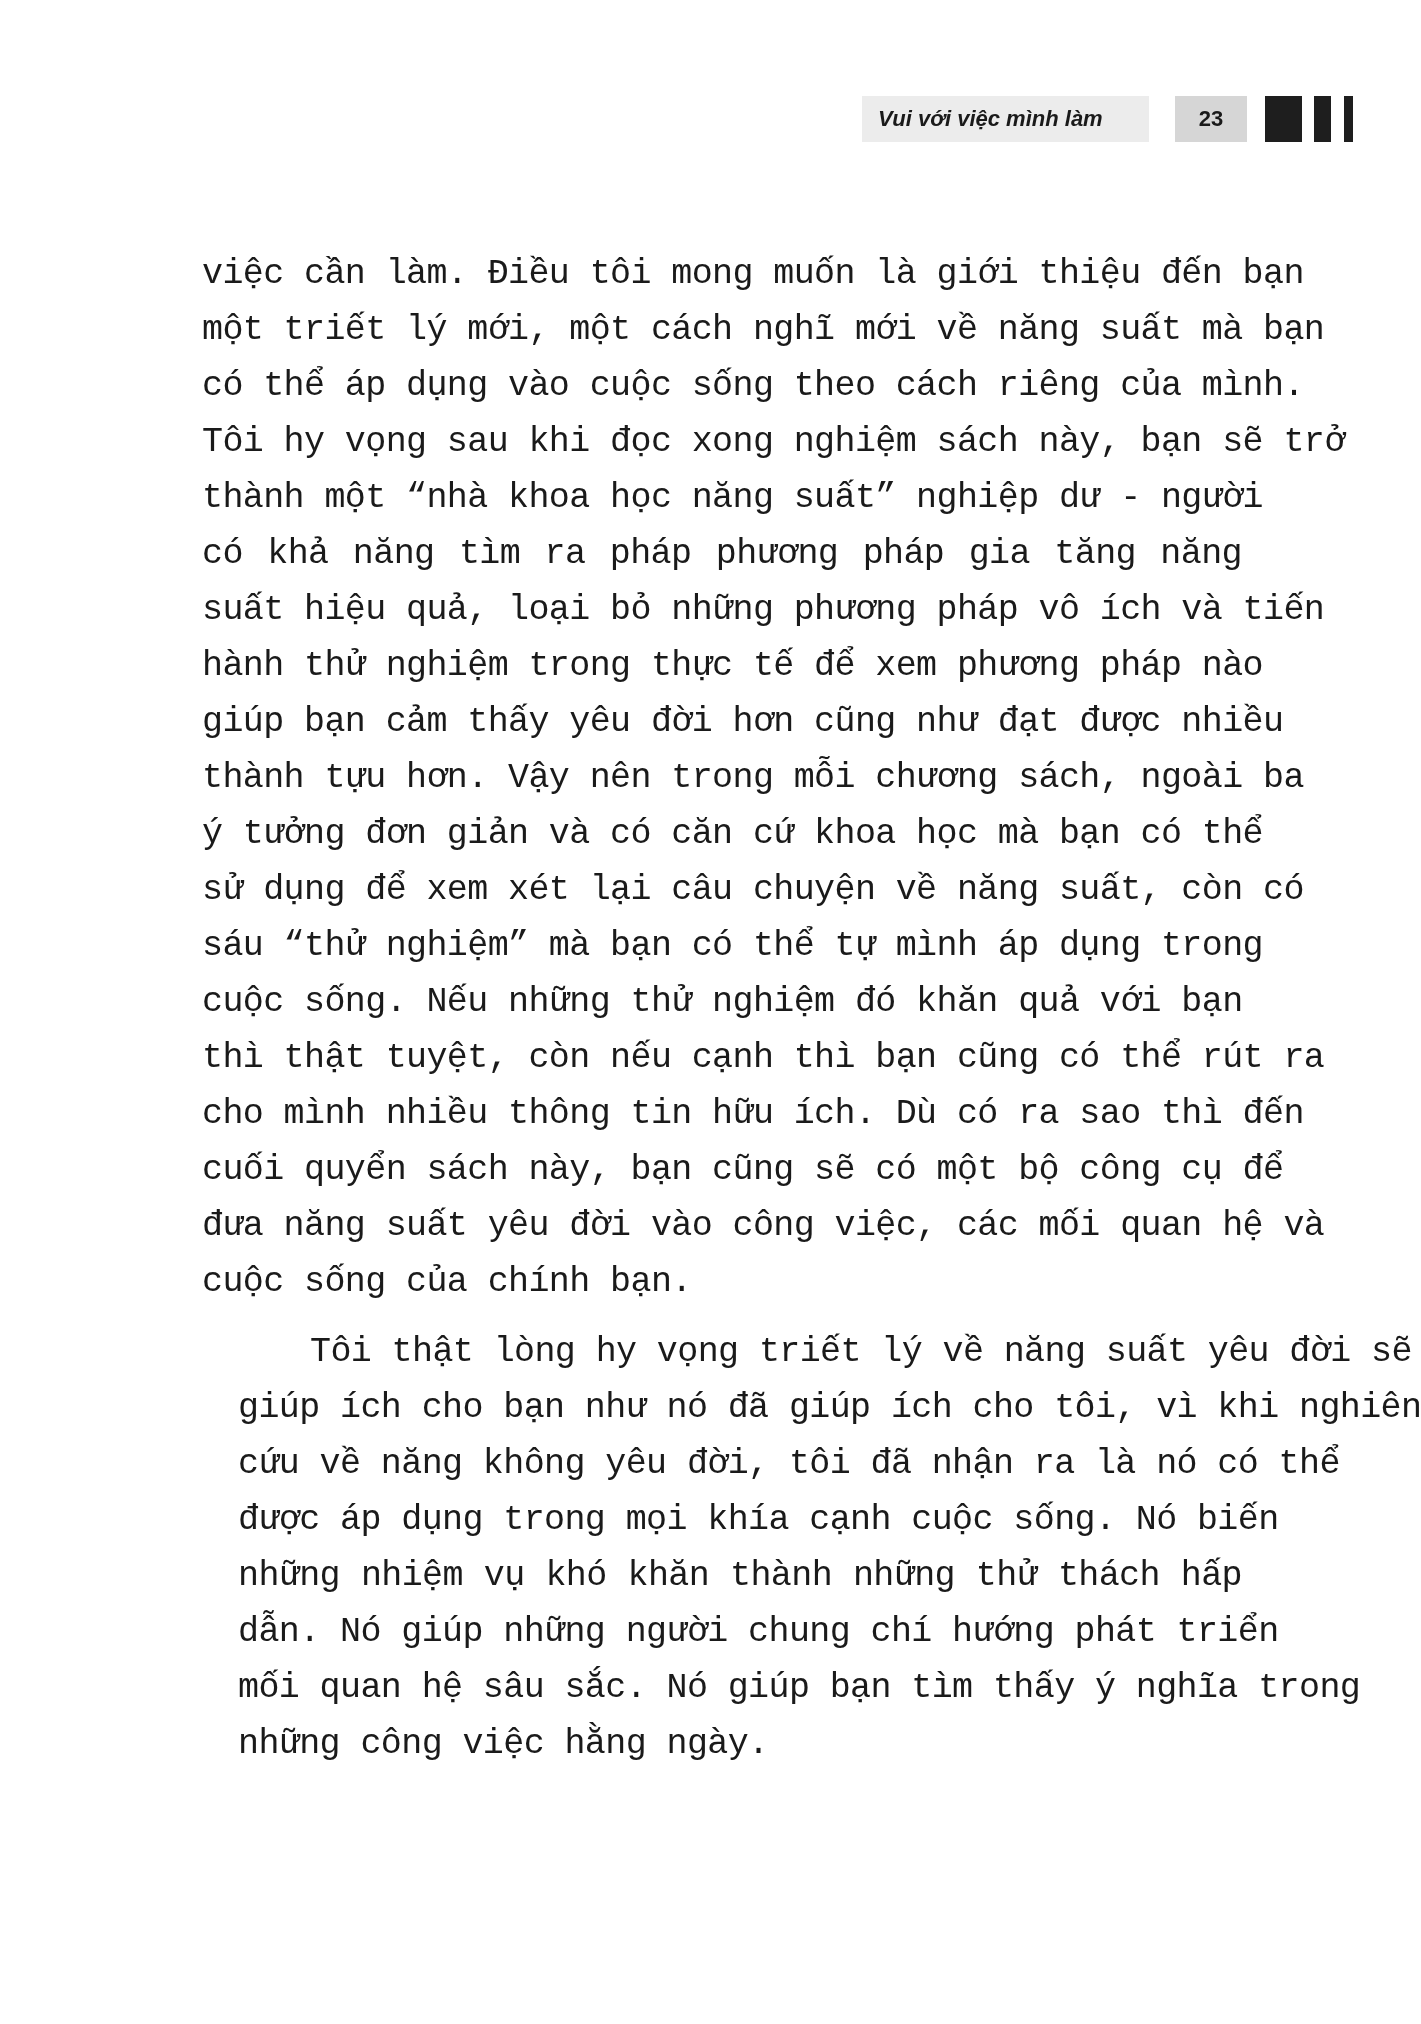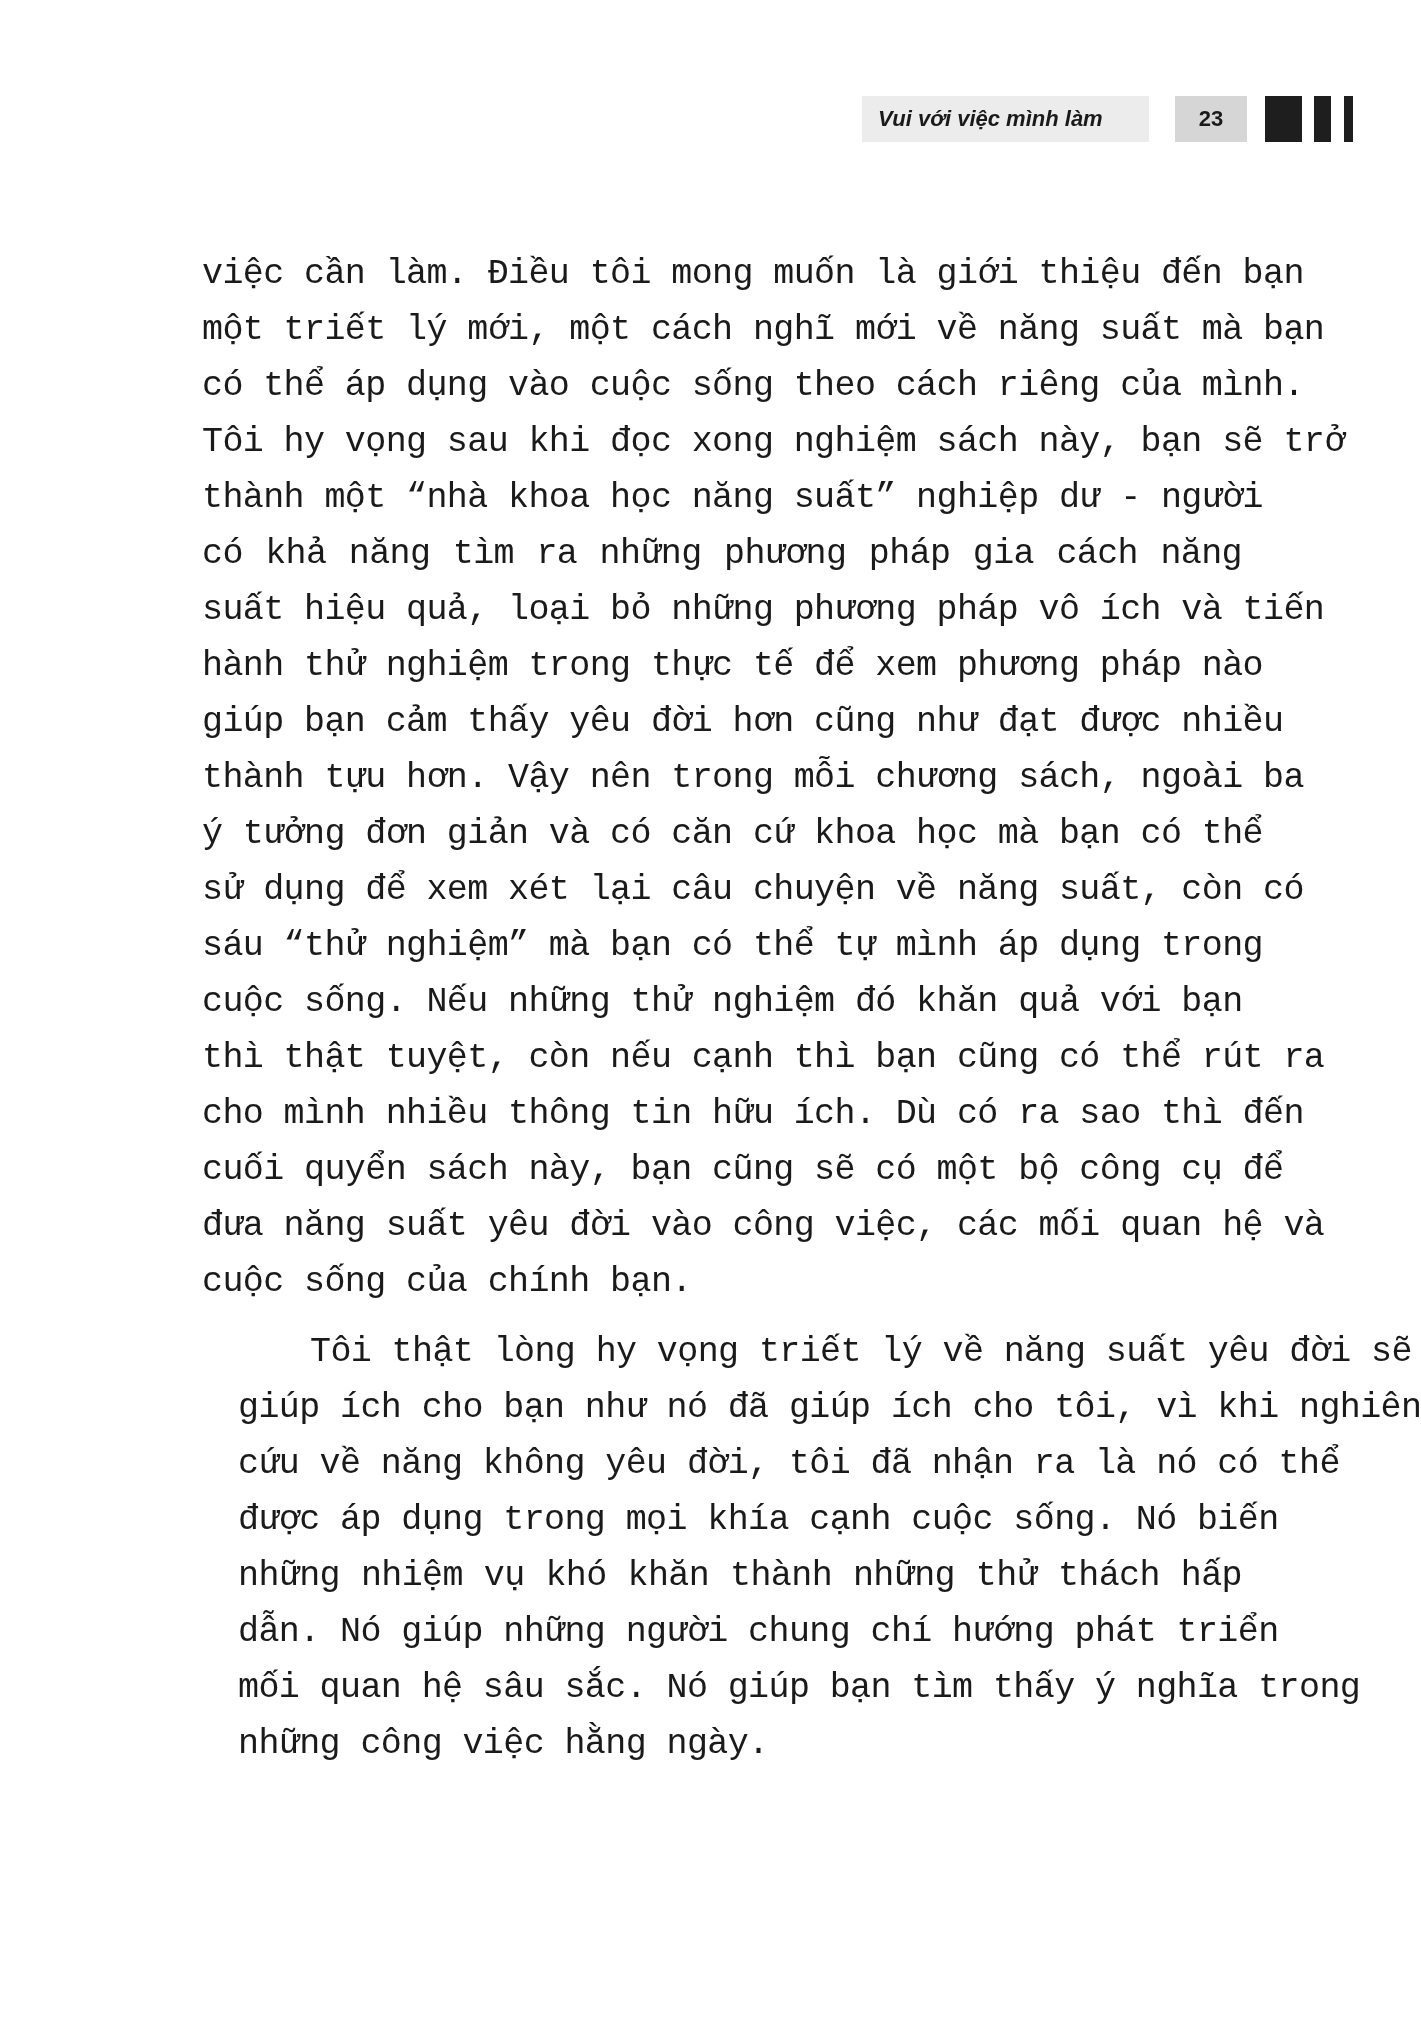--- a/index.html
+++ b/index.html
@@ -68,21 +68,21 @@
   </div>
 </div>
 
 <div class="content">
   <p class="para">
     <span class="line">việc cần làm. Điều tôi mong muốn là giới thiệu đến bạn</span>
     <span class="line">một triết lý mới, một cách nghĩ mới về năng suất mà bạn</span>
     <span class="line">có thể áp dụng vào cuộc sống theo cách riêng của mình.</span>
     <span class="line">Tôi hy vọng sau khi đọc xong nghiệm sách này, bạn sẽ trở</span>
     <span class="line">thành một “nhà khoa học năng suất” nghiệp dư - người</span>
-    <span class="line">có khả năng tìm ra những phương pháp gia cách năng</span>
+    <span class="line">có khả năng tìm ra pháp phương pháp gia tăng năng</span>
     <span class="line">suất hiệu quả, loại bỏ những phương pháp vô ích và tiến</span>
     <span class="line">hành thử nghiệm trong thực tế để xem phương pháp nào</span>
     <span class="line">giúp bạn cảm thấy yêu đời hơn cũng như đạt được nhiều</span>
     <span class="line">thành tựu hơn. Vậy nên trong mỗi chương sách, ngoài ba</span>
     <span class="line">ý tưởng đơn giản và có căn cứ khoa học mà bạn có thể</span>
     <span class="line">sử dụng để xem xét lại câu chuyện về năng suất, còn có</span>
     <span class="line">sáu “thử nghiệm” mà bạn có thể tự mình áp dụng trong</span>
     <span class="line">cuộc sống. Nếu những thử nghiệm đó khăn quả với bạn</span>
     <span class="line">thì thật tuyệt, còn nếu cạnh thì bạn cũng có thể rút ra</span>
     <span class="line">cho mình nhiều thông tin hữu ích. Dù có ra sao thì đến</span>

